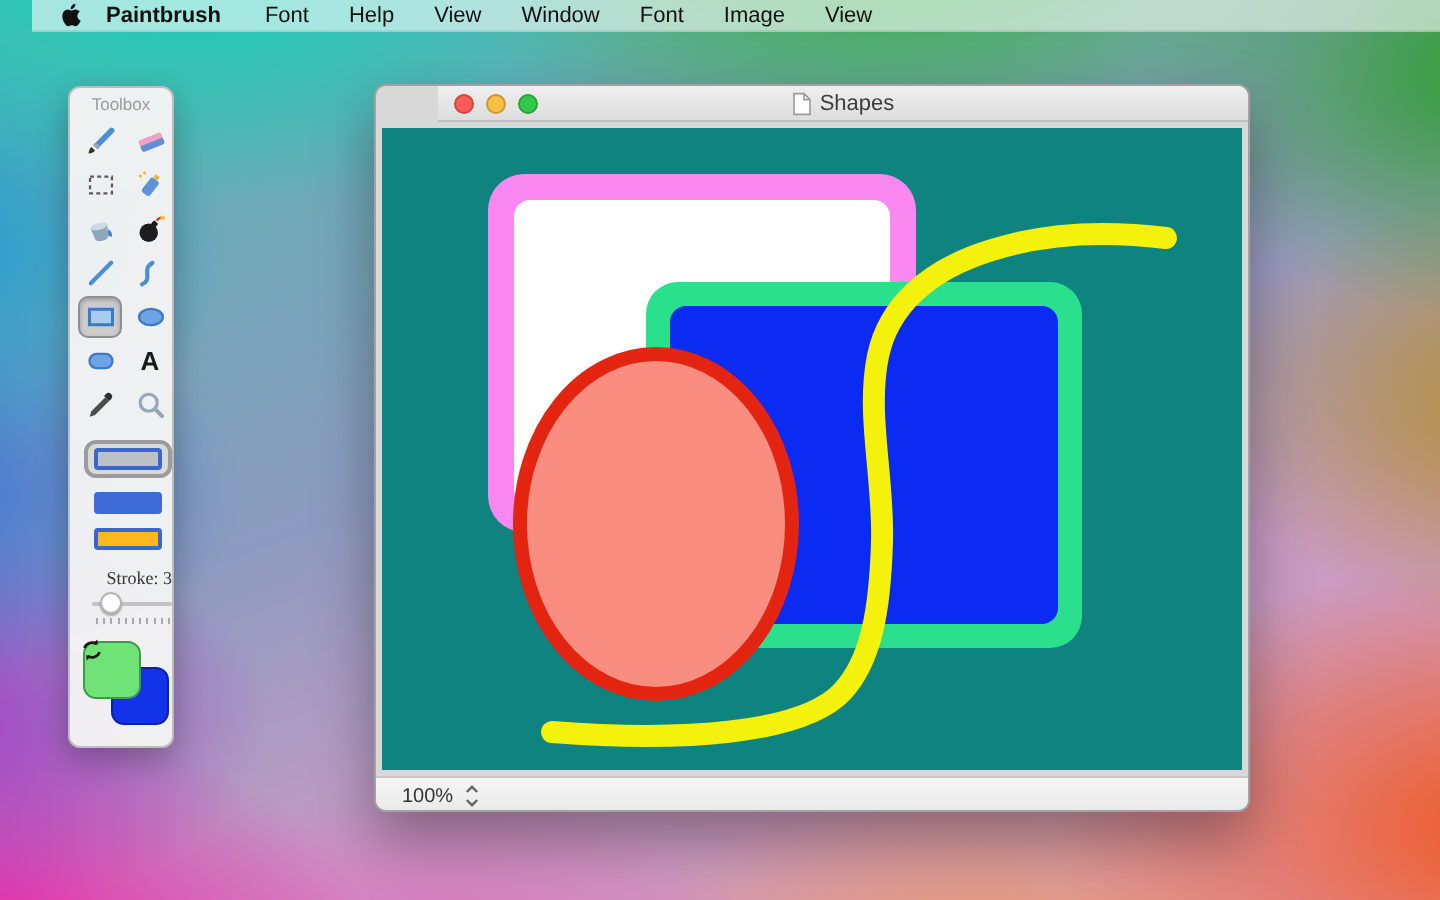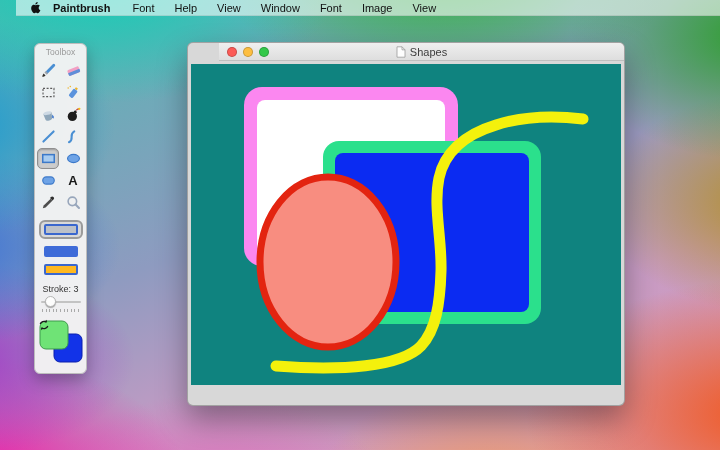--- a/index.html
+++ b/index.html
@@ -34,36 +34,36 @@
   .menubar .apple { padding:0 10px 0 13px; display:flex; align-items:center; }
   .menubar .appname { font-weight:bold; padding:0 12px 0 2px; }
   .menubar .mitem { padding:0 10px; }
 
   
   .toolbox {
     position:absolute; left:34px; top:43px; width:53px; height:331px;
     background:rgba(243,243,243,0.97);
     border:1px solid #BDBDBD; border-radius:6px;
     box-shadow:0 6px 16px rgba(0,0,0,0.28);
-    z-index:20; display:flex; flex-direction:column; align-items:center;
+    z-index:20; display:flex; flex-direction:column; align-items:flex-end;
   }
   .toolbox-title { width:100%; height:14px; text-align:center; font-size:8.5px; color:#9a9a9a; padding-top:3px; }
   .tools { display:grid; grid-template-columns:22px 22px; justify-content:center; column-gap:3px; row-gap:1px; margin-top:2px; }
   .tcell { width:22px; height:21px; display:flex; align-items:center; justify-content:center; border-radius:5px; }
   .tcell.selected { background:#cccccc; border:1px solid #8f8f8f; box-shadow:inset 0 1px 2px rgba(0,0,0,0.25); }
   .tcell .a-glyph { font-size:13px; font-weight:bold; color:#1a1a1a; }
 
   .fillstyles { display:flex; flex-direction:column; align-items:center; gap:7px; margin-top:7px; }
   .fsw { width:34px; height:11px; border-radius:2px; }
   .fsw.outline { border:2px solid #3A67CE; background:#BCC1C9; }
   .fsw.solid { background:#3E6BD8; }
   .fsw.outline-fill { border:2px solid #3A67CE; background:#FFB81F; }
   .fsw-ring { padding:2px 3px; border:2px solid #9b9b9b; border-radius:6px; background:#d9d9d9; }
 
-  .stroke-label { margin-top:9px; font-size:9px; color:#333; }
+  .stroke-label { margin-top:9px; font-size:9px; color:#333;font-family:Liberation Serif, serif; }
   .slider { position:relative; width:40px; height:12px; margin-top:2px; }
   .slider .track { position:absolute; left:0; right:0; top:5px; height:2px; background:#c3c3c3; border-radius:1px; }
   .slider .thumb { position:absolute; left:4px; top:0; width:11px; height:11px; border-radius:50%;
                    background:#fdfdfd; border:1px solid #b5b5b5; box-shadow:0 1px 1px rgba(0,0,0,0.3); }
   .ticks { width:38px; height:3px; margin-top:1px;
            background:repeating-linear-gradient(90deg, #a9a9a9 0 1px, transparent 1px 3.6px); }
 
   .colorwell { position:relative; width:46px; height:46px; margin-top:7px; }
   .colorwell svg { position:absolute; left:0; top:0; }
   .swap { position:absolute; right:-2px; top:-3px; }
@@ -263,13 +263,20 @@
 
       <rect x="132" y="77" width="218" height="183" rx="16" fill="#2BE08C"></rect>
       <rect x="144" y="89" width="194" height="159" rx="8" fill="#0B2BF2"></rect>
 
       <ellipse cx="137" cy="198" rx="68" ry="85" stroke-width="7" fill="#F88D80" stroke="#E32410"></ellipse>
 
       <path d="M392 55 C 360 51 330 53 305 61 C 272 71 253 90 248 114 C 242 143 251 175 250 207 C 249 240 245 266 230 282 C 210 303 150 307 85 302" fill="none" stroke-width="11" stroke-linecap="round" stroke="#F4F10C"></path>
     </svg>
   </div>
 
+  <div class="statusbar">
+    <span>100%</span>
+    <svg width="8" height="12" viewBox="0 0 8 12">
+      <path d="M1.4 4 L4 1.4 6.6 4" fill="none" stroke="#666" stroke-width="1.2"></path>
+      <path d="M1.4 8 L4 10.6 6.6 8" fill="none" stroke="#666" stroke-width="1.2"></path>
+    </svg>
+  </div>
 </div>
 
 </body></html>

